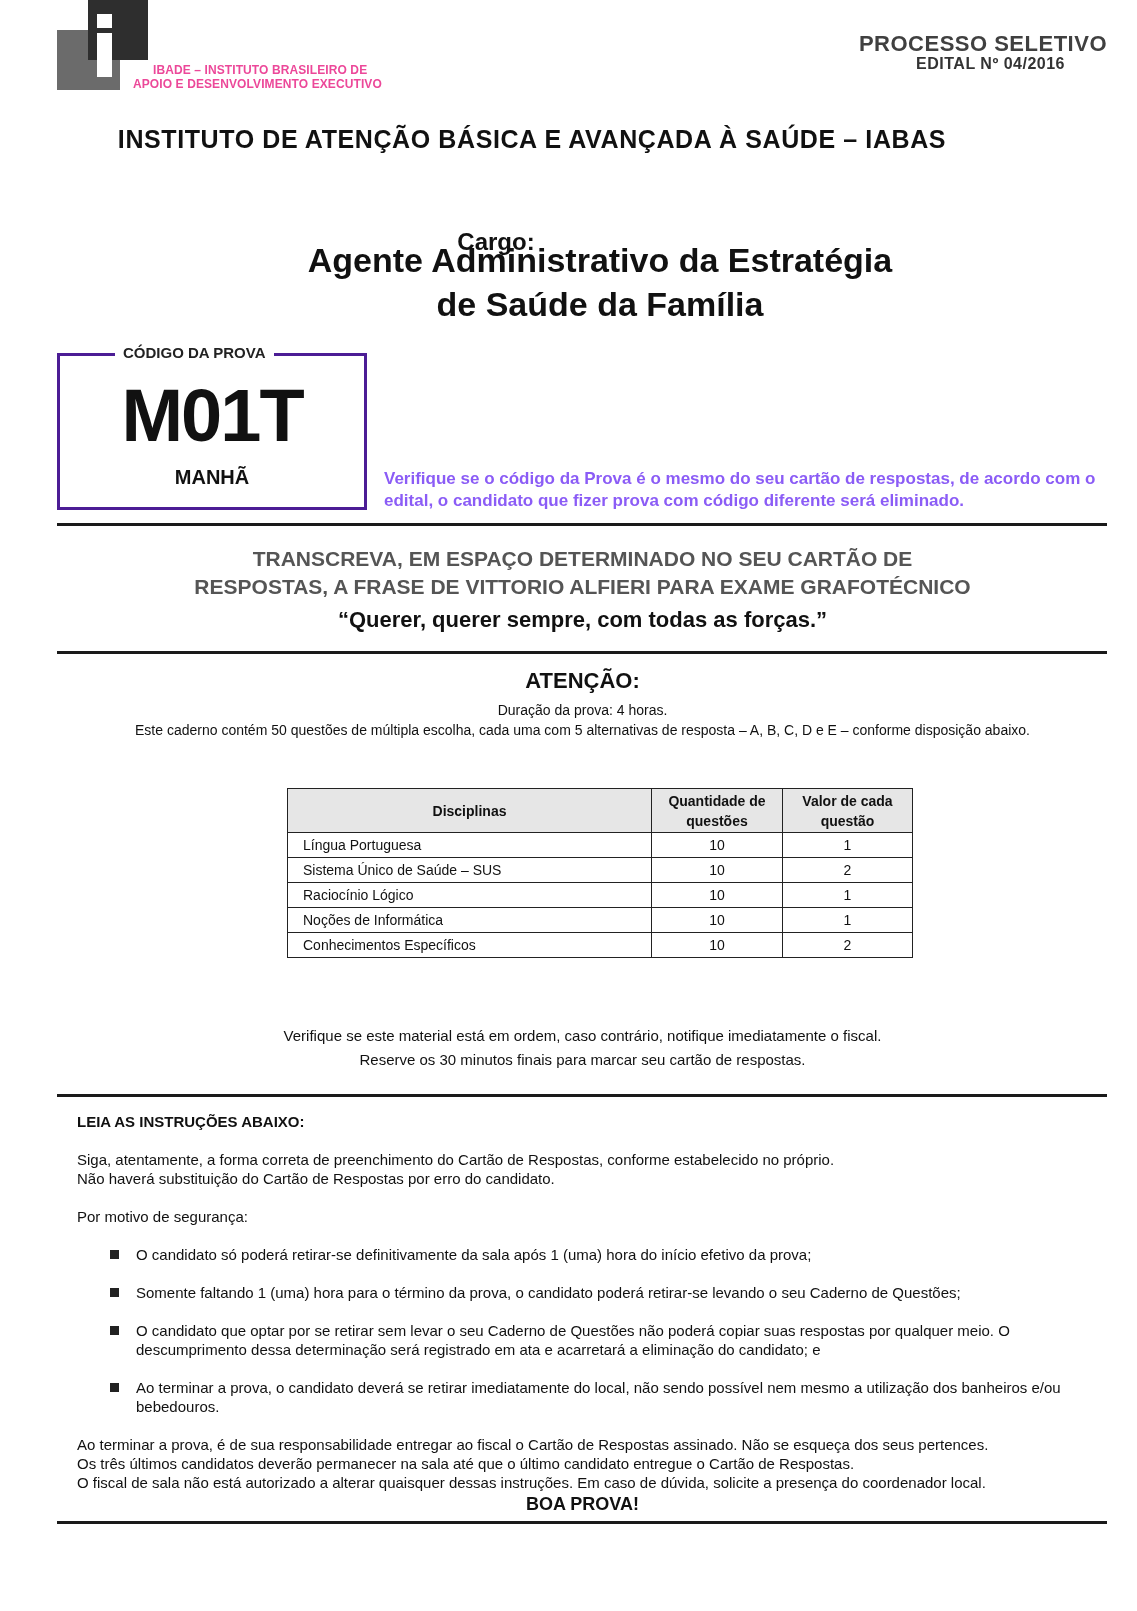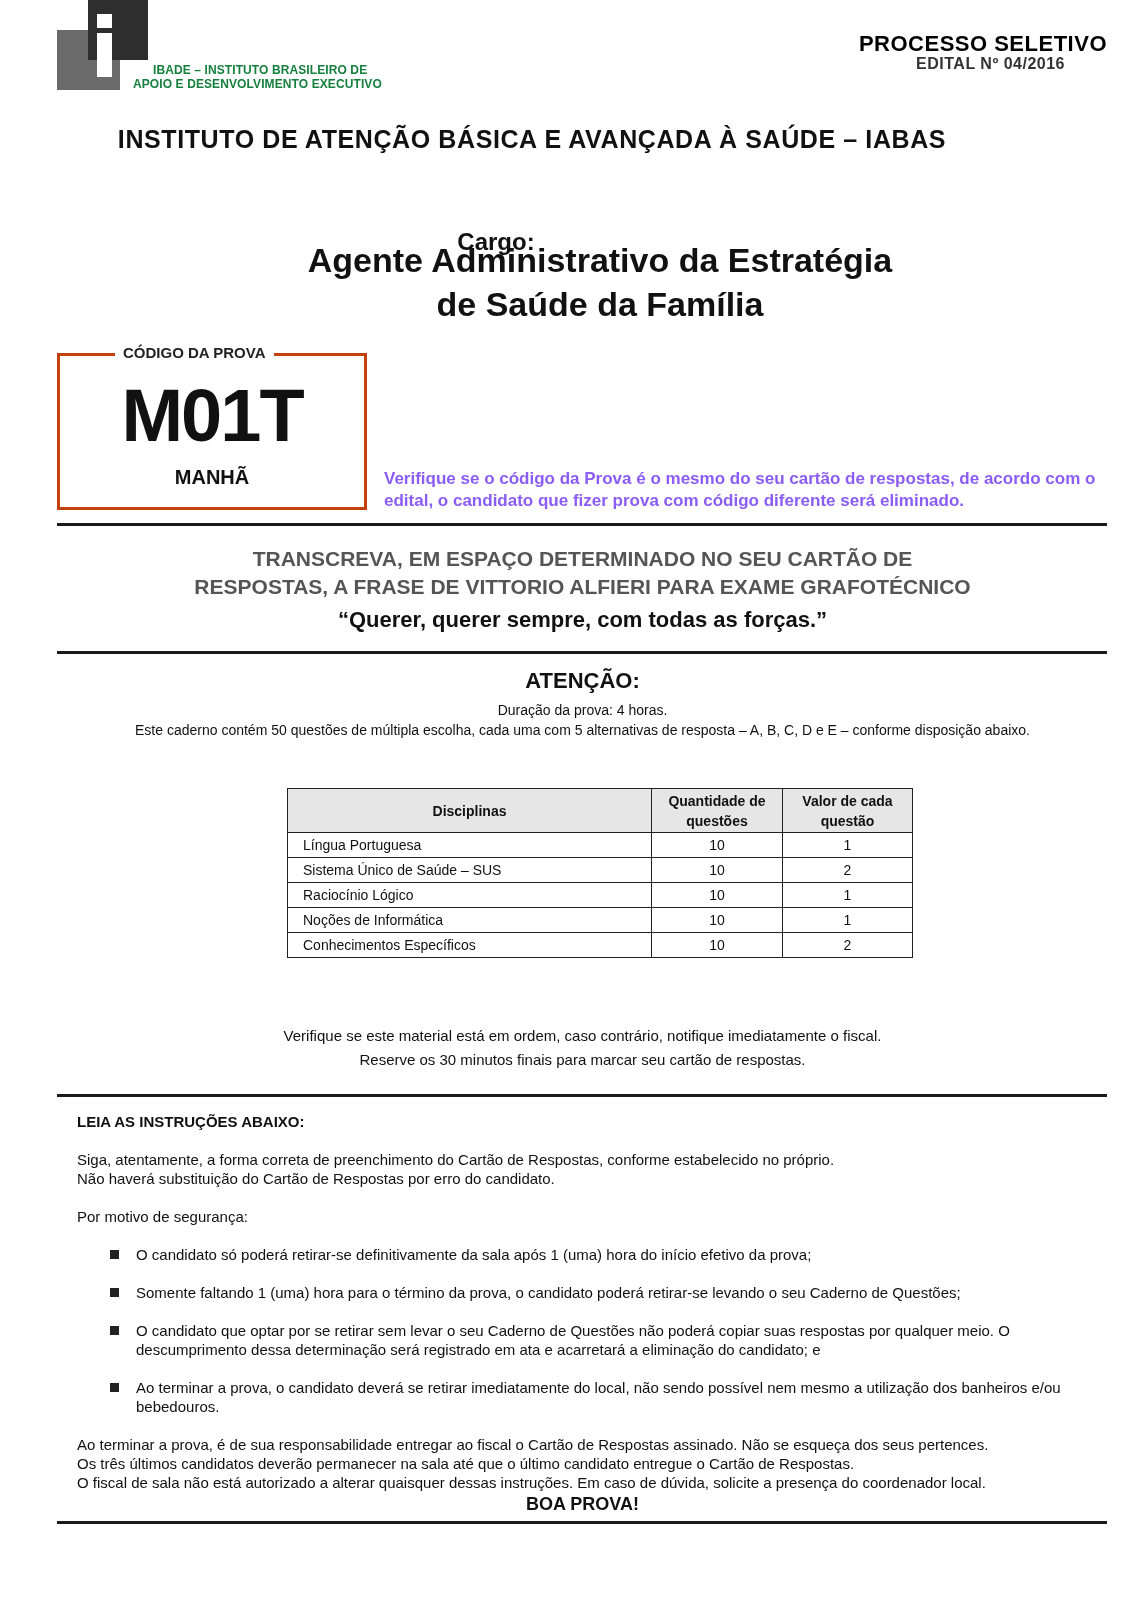--- a/index.html
+++ b/index.html
@@ -7,34 +7,34 @@
     body { position: relative; font-family: "Liberation Sans", sans-serif; color: #111; }
 
     .abs { position: absolute; }
 
     
     .logo { left: 57px; top: 0; width: 100px; height: 90px; }
     .logo .sq-back { position: absolute; left: 0; top: 30px; width: 63px; height: 60px; background: #6b6b6b; }
     .logo .sq-front { position: absolute; left: 31px; top: 0; width: 60px; height: 60px; background: #2e2e2e; }
     .logo .i-dot { position: absolute; left: 40px; top: 14px; width: 15px; height: 14px; background: #ffffff; }
     .logo .i-stem { position: absolute; left: 40px; top: 33px; width: 15px; height: 44px; background: #ffffff; }
-    .logo-text { left: 133px; top: 63px; font-size: 12px; font-weight: bold; line-height: 14px; color: #15803d; letter-spacing: 0.1px; }
+    .logo-text { left: 133px; top: 63px; font-size: 12px; font-weight: bold; line-height: 14px; color: #ec4899; letter-spacing: 0.1px; }
     .logo-text div:first-child { padding-left: 20px; }
 
     .proc-title { right: 30px; top: 32px; text-align: right; }
-    .proc-title .l1 { font-size: 22px; font-weight: bold; color: #000000; letter-spacing: 0.5px; line-height: 24px; }
+    .proc-title .l1 { font-size: 22px; font-weight: bold; color: #404040; letter-spacing: 0.5px; line-height: 24px; }
     .proc-title .l2 { font-size: 16px; font-weight: bold; color: #333; line-height: 16px; padding-right: 42px; letter-spacing: 0.5px; }
 
     .inst-title { left: 0; width: 1064px; top: 125px; text-align: center; font-size: 25px; font-weight: bold; letter-spacing: 0.6px; color: #111; }
 
     .cargo-label { left: 0; width: 992px; top: 200px; text-align: center; font-size: 24px; font-weight: bold; margin-top: 28px; }
     .cargo-name { left: 0; width: 1200px; top: 238px; text-align: center; font-size: 34px; font-weight: bold; line-height: 44px; }
 
     
-    .code-box { left: 57px; top: 353px; width: 310px; height: 157px; border: 3px solid #c2410c; }
+    .code-box { left: 57px; top: 353px; width: 310px; height: 157px; border: 3px solid #4c1d95; }
     .code-box .code-label { position: absolute; top: -12px; left: 55px; background: #fff; padding: 0 8px; font-size: 15px; font-weight: bold; color: #222; }
     .code-box .code-val { position: absolute; top: 20px; left: 0; width: 100%; text-align: center; font-size: 74px; font-weight: bold; letter-spacing: -2px; line-height: 80px; }
     .code-box .code-shift { position: absolute; top: 110px; left: 0; width: 100%; text-align: center; font-size: 20px; font-weight: bold; }
 
     .verify-note { left: 384px; top: 468px; width: 720px; font-size: 17px; font-weight: bold; line-height: 22px; color: #8b5cf6; }
 
     .hr { left: 57px; width: 1050px; height: 3px; background: #1a1a1a; }
 
     .transcribe { left: 0; width: 1165px; top: 545px; text-align: center; font-size: 21px; font-weight: bold; color: #555; line-height: 28px; }
     .quote { left: 0; width: 1165px; top: 607px; text-align: center; font-size: 22px; font-weight: bold; color: #111; }

